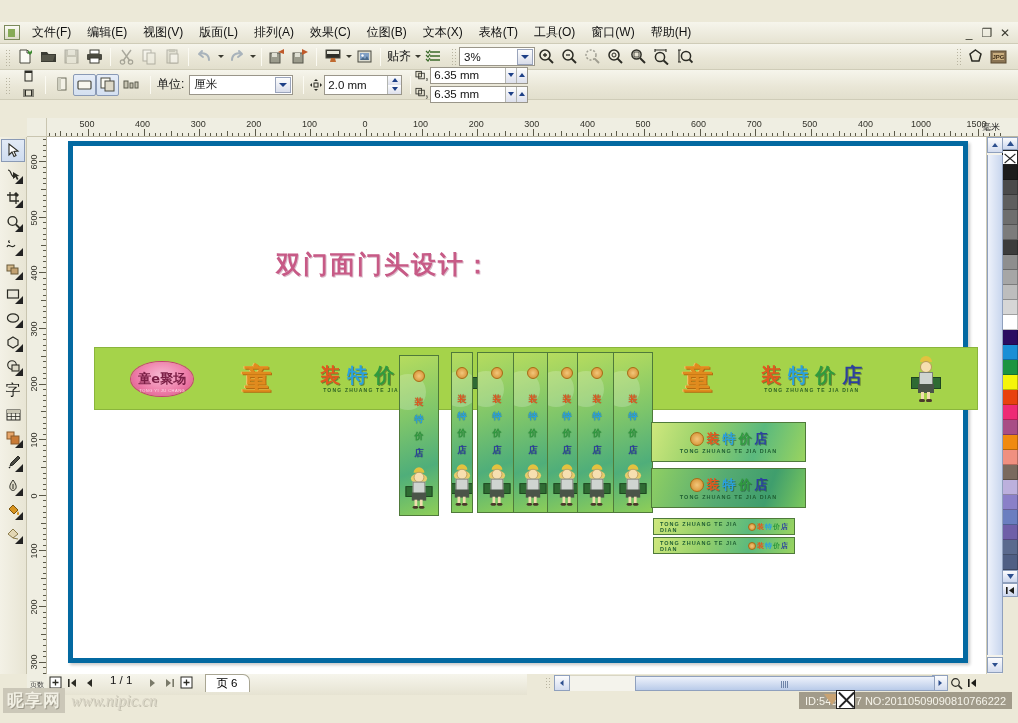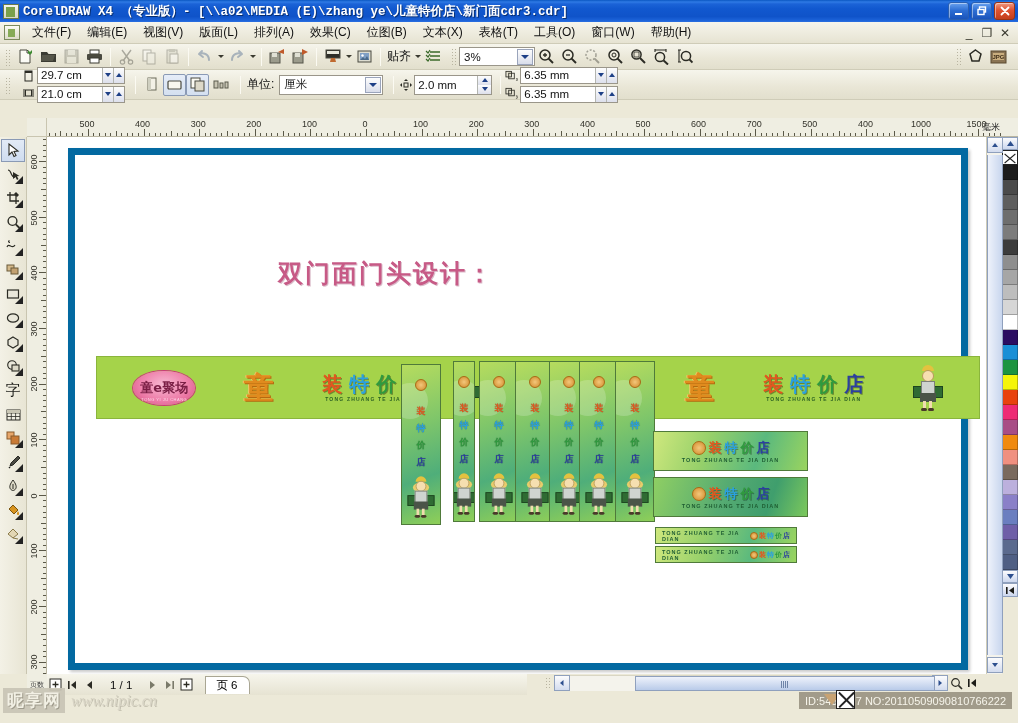--- a/index.html
+++ b/index.html
@@ -119,22 +119,22 @@
   .toolbox{position:absolute;left:0;top:137px;width:27px;height:537px;
     background:linear-gradient(to right,#f3f1e6,#e8e5d4);border-right:1px solid #c9c5b0;
     padding-top:2px;}
   .tool{width:24px;height:23px;margin:0 1px 1px 1px;display:flex;align-items:center;justify-content:center;position:relative;border:1px solid transparent;}
   .tool.sel{border:1px solid #8a9ab5;background:linear-gradient(#e2eaf6,#cfdcef);}
   .tool .fly{position:absolute;right:1px;bottom:1px;width:0;height:0;border-left:4px solid transparent;border-top:4px solid transparent;border-right:4px solid #222;border-bottom:4px solid #222;}
   .tool svg{display:block;}
 
   
   .canvas{position:absolute;left:47px;top:137px;width:955px;height:537px;background:#ffffff;overflow:hidden;}
-  .page{position:absolute;left:21px;top:11px;width:900px;height:522px;background:#fff;
-        border:7px solid #0369a1;box-shadow:2px 2px 3px rgba(0,0,0,.22);}
+  .page{position:absolute;left:21px;top:4px;width:900px;height:522px;background:#fff;
+        border:5px solid #0369a1;box-shadow:2px 2px 3px rgba(0,0,0,.22);}
   .design-title{position:absolute;left:203px;top:102px;font-size:25px;font-weight:bold;
     color:#c75a86;font-family:"DejaVu Sans",sans-serif;letter-spacing:2px;
     text-shadow:1px 1px 0 rgba(150,60,100,.35);}
 
   
   .banner{position:absolute;left:21px;top:201px;width:884px;height:63px;
     background:#a5d34a;border:1px solid #8ab53c;display:flex;align-items:center;}
   .b-half{width:50%;height:100%;display:flex;align-items:center;justify-content:space-around;padding:0 12px;}
 
   .oval-logo{width:62px;height:34px;border-radius:50%;
@@ -184,21 +184,21 @@
   .hb .w{font-size:13px;font-weight:bold;font-family:"DejaVu Sans",sans-serif;text-shadow:1px 1px 0 rgba(0,0,0,.3);}
   .sbbtn{width:16px;height:16px;background:linear-gradient(to bottom,#fcfcfd,#d3dcef);border:1px solid #8fa0bd;display:flex;align-items:center;justify-content:center;}
   .hsb{position:absolute;left:540px;top:675px;width:440px;height:16px;display:flex;align-items:center;}
   .hsb .track{flex:1 1 auto;height:16px;background:#f4f3ec;border-top:1px solid #d9d6c4;position:relative;}
   .hsb .thumb{position:absolute;left:65px;top:0;width:300px;height:15px;background:linear-gradient(to bottom,#eef2fb,#b9cbe9);border:1px solid #8fa0bd;}
   .hsb .thumb:after{content:"";position:absolute;left:50%;top:4px;margin-left:-4px;width:8px;height:7px;
     background-image:linear-gradient(to right,#6e84a8 1px,transparent 1px);background-size:2px 7px;}
 
   
   .pagenav{position:absolute;left:47px;top:674px;width:480px;height:21px;
-    background:linear-gradient(to bottom,#f6f5ec,#e6e3d2);display:flex;align-items:center;}
+    background:linear-gradient(to bottom,#f6f5ec,#e6e3d2);display:flex;}
   .pn-btn{width:17px;height:17px;display:flex;align-items:center;justify-content:center;flex:0 0 auto;}
   .pn-txt{font-size:11.5px;color:#111;padding:0 12px;white-space:nowrap;}
   .pagetab{height:18px;margin-left:10px;padding:0 12px 0 10px;background:#fff;
     border:1px solid #a9a693;border-bottom:none;display:flex;align-items:center;font-size:11.5px;
     border-radius:0 7px 0 0;}
   .pn-corner{position:absolute;left:27px;top:674px;width:20px;height:21px;background:#efeee2;
     display:flex;align-items:center;justify-content:center;font-size:7px;color:#444;line-height:1;}
 
   .statusbar{position:absolute;left:0;top:695px;width:1018px;height:28px;background:#ece9d8;overflow:hidden;}
   .status-line{position:absolute;left:2px;top:14px;font-size:11px;color:#111;white-space:nowrap;}
@@ -234,42 +234,20 @@
   .swatch{width:16px;height:15px;border:1px solid rgba(0,0,0,.25);border-top:none;}
   .pal-end{width:16px;height:14px;background:linear-gradient(to bottom,#fbfbfd,#ccd7ee);border:1px solid #8fa0bd;display:flex;align-items:center;justify-content:center;}
 
   .right-edge{position:absolute;left:1002px;top:118px;width:16px;height:19px;background:#efeee2;border-bottom:1px solid #b9b5a0;}
 </style>
 </head>
 <body>
 
 <div id="app">
 
-  <div class="titlebar">
-    <div class="tb-icon"></div>
-    <div class="tb-title">CorelDRAW X4 （专业版）- [\\a02\MEDIA (E)\zhang  ye\儿童特价店\新门面cdr3.cdr]</div>
-    <div class="tb-btns">
-      <div class="tb-btn">
-        <svg width="9" height="9" viewBox="0 0 9 9">
-            <rect x="1" y="6" width="7" height="2" fill="#fff"></rect>
-          </svg>
-      </div>
-      <div class="tb-btn">
-        <svg width="10" height="10" viewBox="0 0 10 10">
-            <rect x="2.5" y="1" width="6" height="5" fill="none" stroke="#fff" stroke-width="1.4"></rect>
-            <rect x="1" y="3.5" width="6" height="5" fill="#2e6fd4" stroke="#fff" stroke-width="1.4"></rect>
-          </svg>
-      </div>
-      <div class="tb-btn close">
-        <svg width="10" height="10" viewBox="0 0 10 10">
-            <path d="M1.5 1.5 L8.5 8.5 M8.5 1.5 L1.5 8.5" stroke="#fff" stroke-width="1.8" stroke-linecap="round"></path>
-          </svg>
-      </div>
-    </div>
-  </div>
 
   <div class="menubar">
     <div class="menu-doc-icon"></div>
     <div class="menu-item">文件(F)</div>
     <div class="menu-item">编辑(E)</div>
     <div class="menu-item">视图(V)</div>
     <div class="menu-item">版面(L)</div>
     <div class="menu-item">排列(A)</div>
     <div class="menu-item">效果(C)</div>
     <div class="menu-item">位图(B)</div>
@@ -473,36 +451,20 @@
           <svg width="11" height="12" viewBox="0 0 11 12">
               <rect x="2" y="1" width="7" height="10" fill="none" stroke="#2b2b24" stroke-width="1"></rect>
               <rect x="2" y="1" width="7" height="2" fill="#2b2b24"></rect>
             </svg>
         </div>
         <div class="pgicon">
           <svg width="11" height="12" viewBox="0 0 11 12">
               <path d="M1 2 v8 M10 2 v8" stroke="#2b2b24" stroke-width="1"></path>
               <rect x="2.5" y="3" width="6" height="6" fill="none" stroke="#2b2b24" stroke-width="1"></rect>
             </svg>
-        </div>
-      </div>
-      <div class="pagecol" style="margin-left:2px;">
-        <div class="spin" style="width:88px;">
-          <div class="txt">29.7 cm</div>
-          <div class="arrows">
-              <div class="ar d"></div>
-              <div class="ar u"></div>
-            </div>
-        </div>
-        <div class="spin" style="width:88px;">
-          <div class="txt">21.0 cm</div>
-          <div class="arrows">
-              <div class="ar d"></div>
-              <div class="ar u"></div>
-            </div>
         </div>
       </div>
     </div>
 
     <div class="sep" style="margin-left:10px;"></div>
     <div class="tbtn">
       <svg width="15" height="17" viewBox="0 0 15 17">
           <rect x="4" y="2" width="8" height="12" fill="#f3f1e6" stroke="#6a6a5a"></rect>
           <rect x="4" y="2" width="3" height="12" fill="#cfcfc0"></rect>
         </svg>

